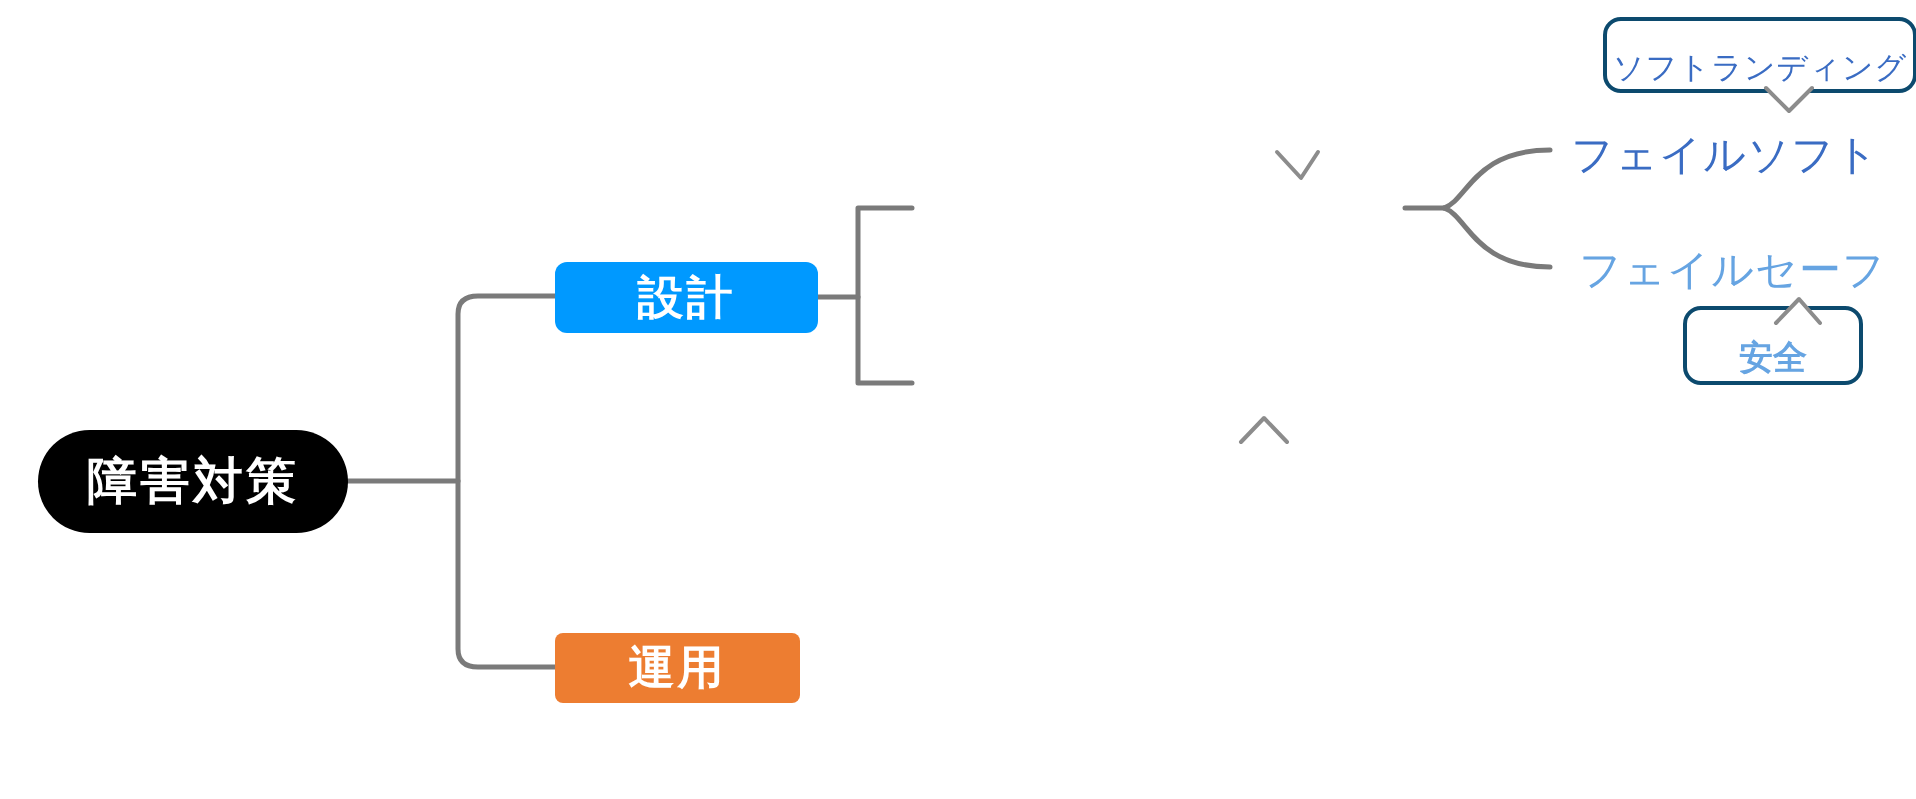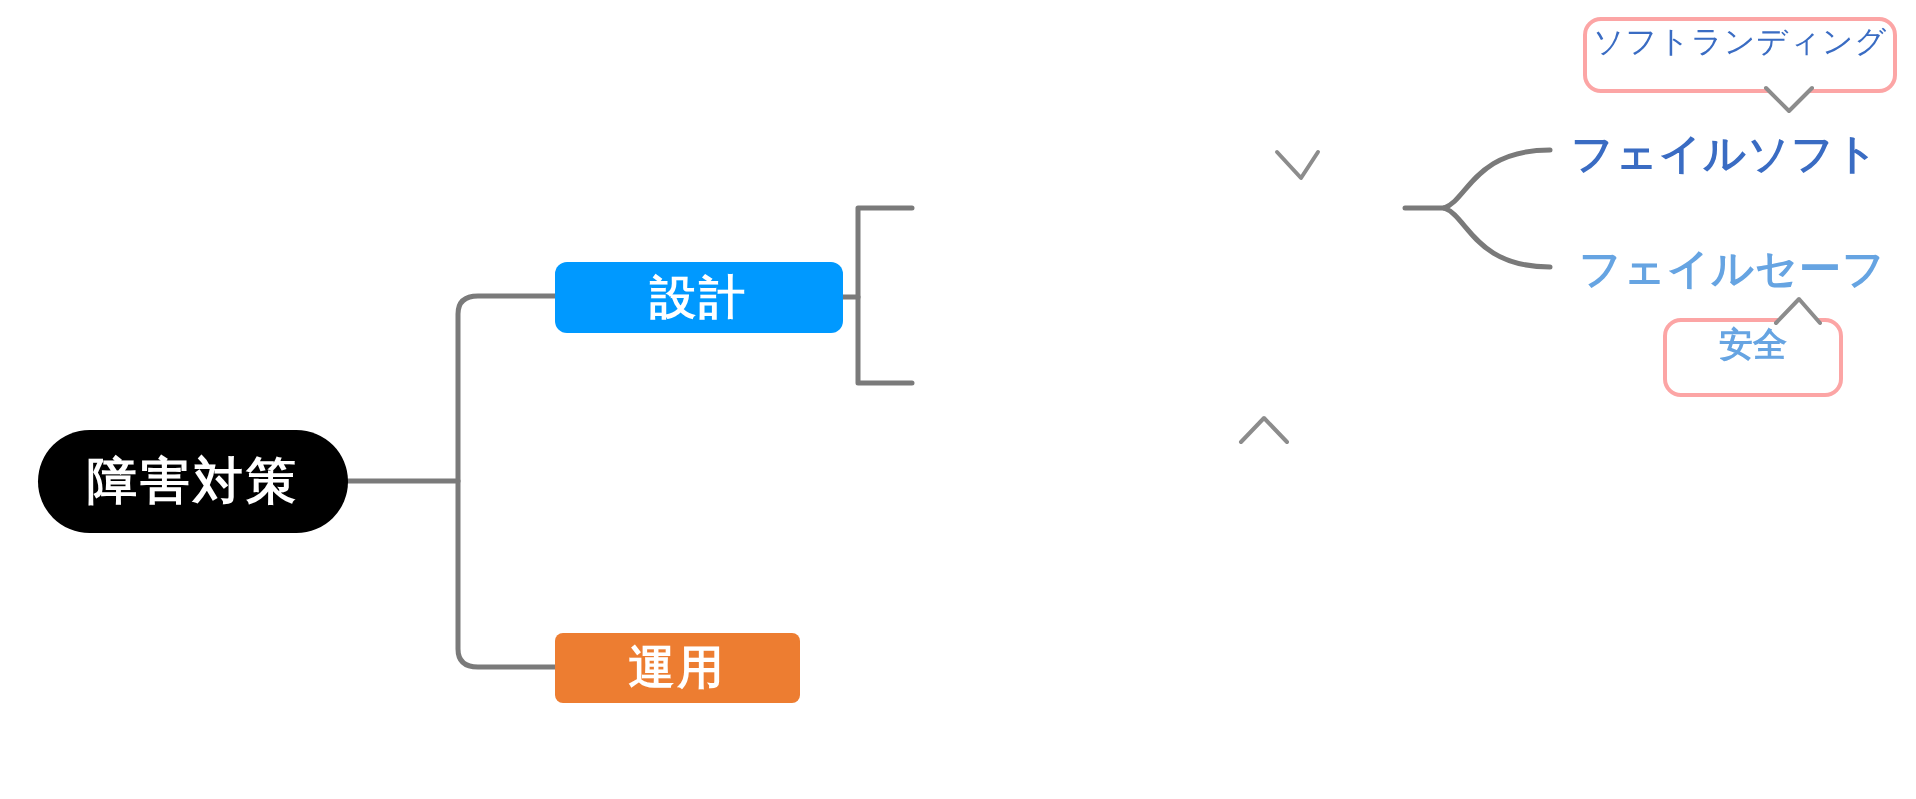--- a/index.html
+++ b/index.html
@@ -41,78 +41,79 @@
     font-weight: 700;
     letter-spacing: 3px;
   }
   .topic-root {
     left: 38px;  top: 430px;  width: 310px; height: 103px;
     background: #000000;
     border-radius: 52px;
     font-size: 50px;
   }
   .topic-design {
-    left: 555px; top: 262px; width: 288px; height: 71px;
+    left: 555px; top: 262px; width: 263px; height: 71px;
     background: #0099ff;
     border-radius: 12px;
     font-size: 46px;
   }
   .topic-operation {
     left: 555px; top: 633px; width: 245px; height: 70px;
     background: #ed7d31;
     border-radius: 8px;
     font-size: 46px;
   }
 
-  .topic-text { font-weight: 700; letter-spacing: 1px; }
+  .topic-text { font-weight: 400; letter-spacing: 1px; align-items: flex-end; }
   .topic-fault-tolerance {
     left: 950px; top: 182px; width: 400px; height: 60px;
     font-size: 45px; color: #3b74c4;
   }
   .topic-fault-avoidance {
     left: 948px; top: 351px; width: 510px; height: 60px;
     font-size: 45px; color: #29a9e2;
   }
   .topic-fail-soft {
     left: 1580px; top: 125px; width: 290px; height: 58px;
     font-size: 42px; color: #3a6cc3;
   }
   .topic-fail-safe {
     left: 1580px; top: 240px; width: 305px; height: 58px;
     font-size: 42px; color: #66a4e2;
   }
 
   .callout {
     position: absolute;
     display: flex;
-    align-items: flex-start;
+    align-items: flex-end;
     justify-content: center;
     box-sizing: border-box;
     background: #ffffff;
-    border: 4px solid #fca5a5;
+    border: 4px solid #0c4a6e;
     border-radius: 18px;
     white-space: nowrap;
     font-weight: 700;
     z-index: 2;
     cursor: default;
+    margin-left: 20px;
   }
   .callout-tolerance {
     left: 1182px; top: 82px; width: 185px; height: 75px;
     font-size: 34px; color: #2b4f9e;
   }
   .callout-avoidance {
     left: 1200px; top: 437px; width: 187px; height: 75px;
     font-size: 34px; color: #29a9e2;
   }
   .callout-fail-soft {
     left: 1583px; top: 17px; width: 314px; height: 76px;
     font-size: 31px; color: #3a6cc3; font-weight: 500; letter-spacing: 1px;
   }
   .callout-fail-safe {
-    left: 1663px; top: 318px; width: 180px; height: 79px;
+    left: 1663px; top: 306px; width: 180px; height: 79px;
     font-size: 34px; color: #66a4e2;
   }
 </style>
 </head>
 <body>
 
 <div class="canvas">
 
   <svg id="connector-layer" class="layer" viewBox="0 0 1916 799">
     <g fill="none" stroke="#7a7a7a" stroke-width="5" stroke-linecap="round" stroke-linejoin="round">

